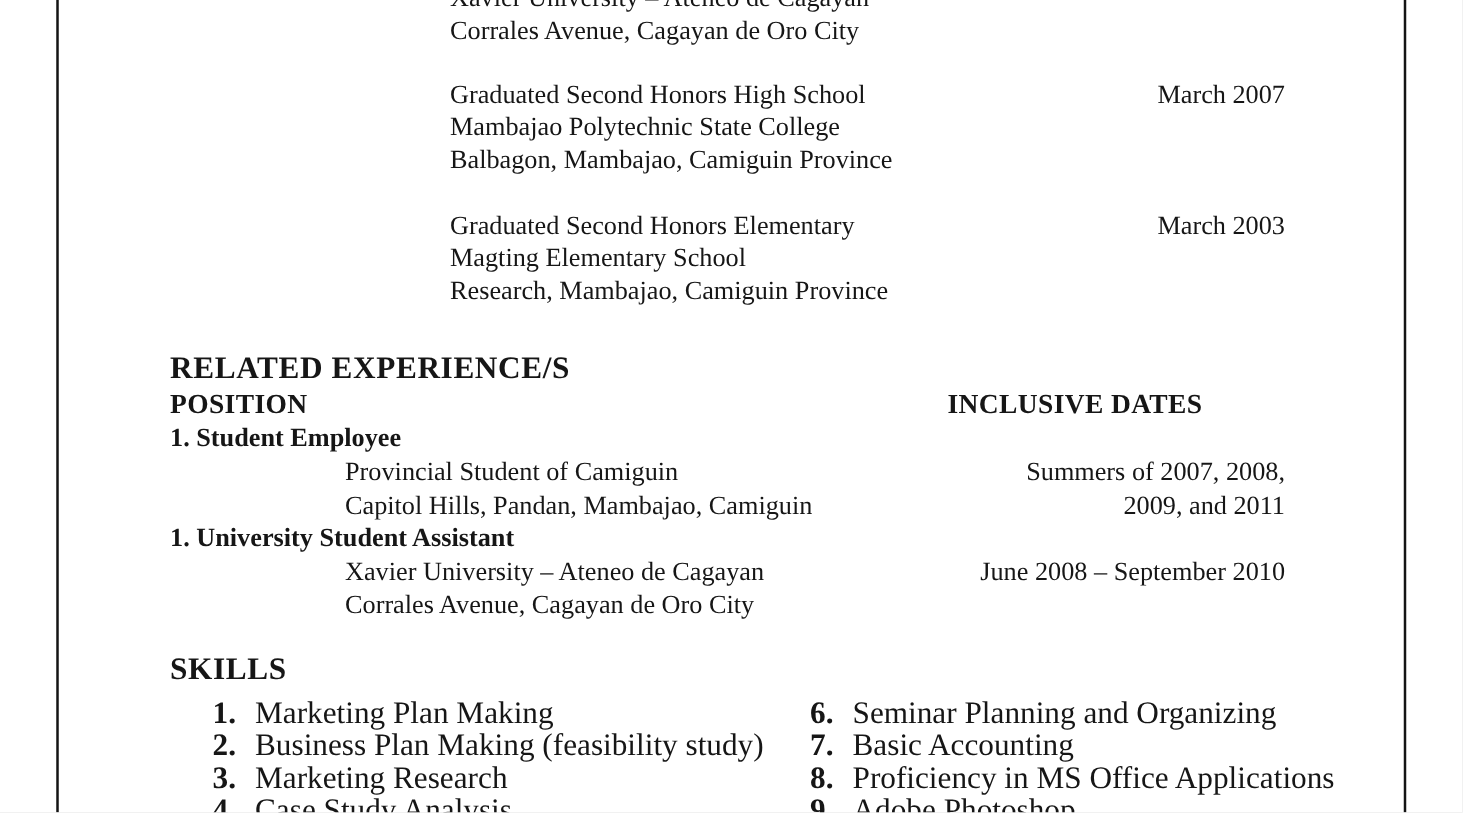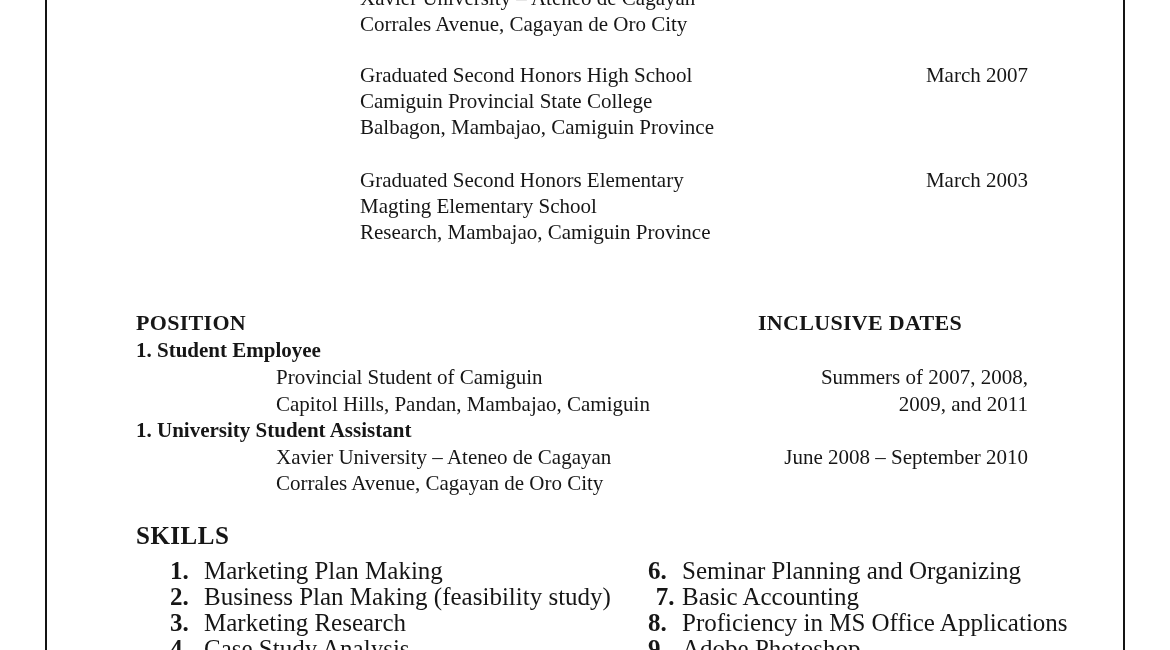--- a/index.html
+++ b/index.html
@@ -27,29 +27,30 @@
 
 <div class="page">
 
   <div class="vline left"></div>
   <div class="vline right"></div>
 
   <div class="txt" style="left:360px;top:-15px;">Xavier University – Ateneo de Cagayan</div>
   <div class="txt" style="left:360px;top:11px;">Corrales Avenue, Cagayan de Oro City</div>
 
   <div class="txt" style="left:360px;top:62px;">Graduated Second Honors High School</div>
-  <div class="txt" style="left:360px;top:88px;">Camiguin Provincial State College</div>
+  <div class="txt" style="left:360px;top:88px;">Mambajao Polytechnic State College</div>
   <div class="txt" style="left:360px;top:114px;">Balbagon, Mambajao, Camiguin Province</div>
   <div class="date-right" style="top:62px;">March 2007</div>
 
   <div class="txt" style="left:360px;top:167px;">Graduated Second Honors Elementary</div>
   <div class="txt" style="left:360px;top:193px;">Magting Elementary School</div>
   <div class="txt" style="left:360px;top:219px;">Research, Mambajao, Camiguin Province</div>
   <div class="date-right" style="top:167px;">March 2003</div>
 
+  <div class="txt heading" style="left:136px;top:281px;">RELATED EXPERIENCE/S</div>
   <div class="txt colhead" style="left:136px;top:310px;">POSITION</div>
   <div class="txt colhead" style="left:758px;top:310px;">INCLUSIVE DATES</div>
 
   <div class="txt bold" style="left:136px;top:337px;">1. Student Employee</div>
   <div class="txt" style="left:276px;top:364px;">Provincial Student of Camiguin</div>
   <div class="txt" style="left:276px;top:391px;">Capitol Hills, Pandan, Mambajao, Camiguin</div>
   <div class="date-right" style="top:364px;">Summers of 2007, 2008,</div>
   <div class="date-right" style="top:391px;">2009, and 2011</div>
 
   <div class="txt bold" style="left:136px;top:417px;">1. University Student Assistant</div>
@@ -68,21 +69,21 @@
   <div class="skill-row" style="left:170px;top:610px;">
     <span class="skill-num">3.</span><span>Marketing Research</span>
   </div>
   <div class="skill-row" style="left:170px;top:636px;">
     <span class="skill-num">4.</span><span>Case Study Analysis</span>
   </div>
 
   <div class="skill-row" style="left:648px;top:558px;">
     <span class="skill-num">6.</span><span>Seminar Planning and Organizing</span>
   </div>
-  <div class="skill-row" style="left:648px;top:584px;text-align:center;">
+  <div class="skill-row" style="left:648px;top:584px;">
     <span class="skill-num">7.</span><span>Basic Accounting</span>
   </div>
   <div class="skill-row" style="left:648px;top:610px;">
     <span class="skill-num">8.</span><span>Proficiency in MS Office Applications</span>
   </div>
   <div class="skill-row" style="left:648px;top:636px;">
     <span class="skill-num">9.</span><span>Adobe Photoshop</span>
   </div>
 
 </div>

